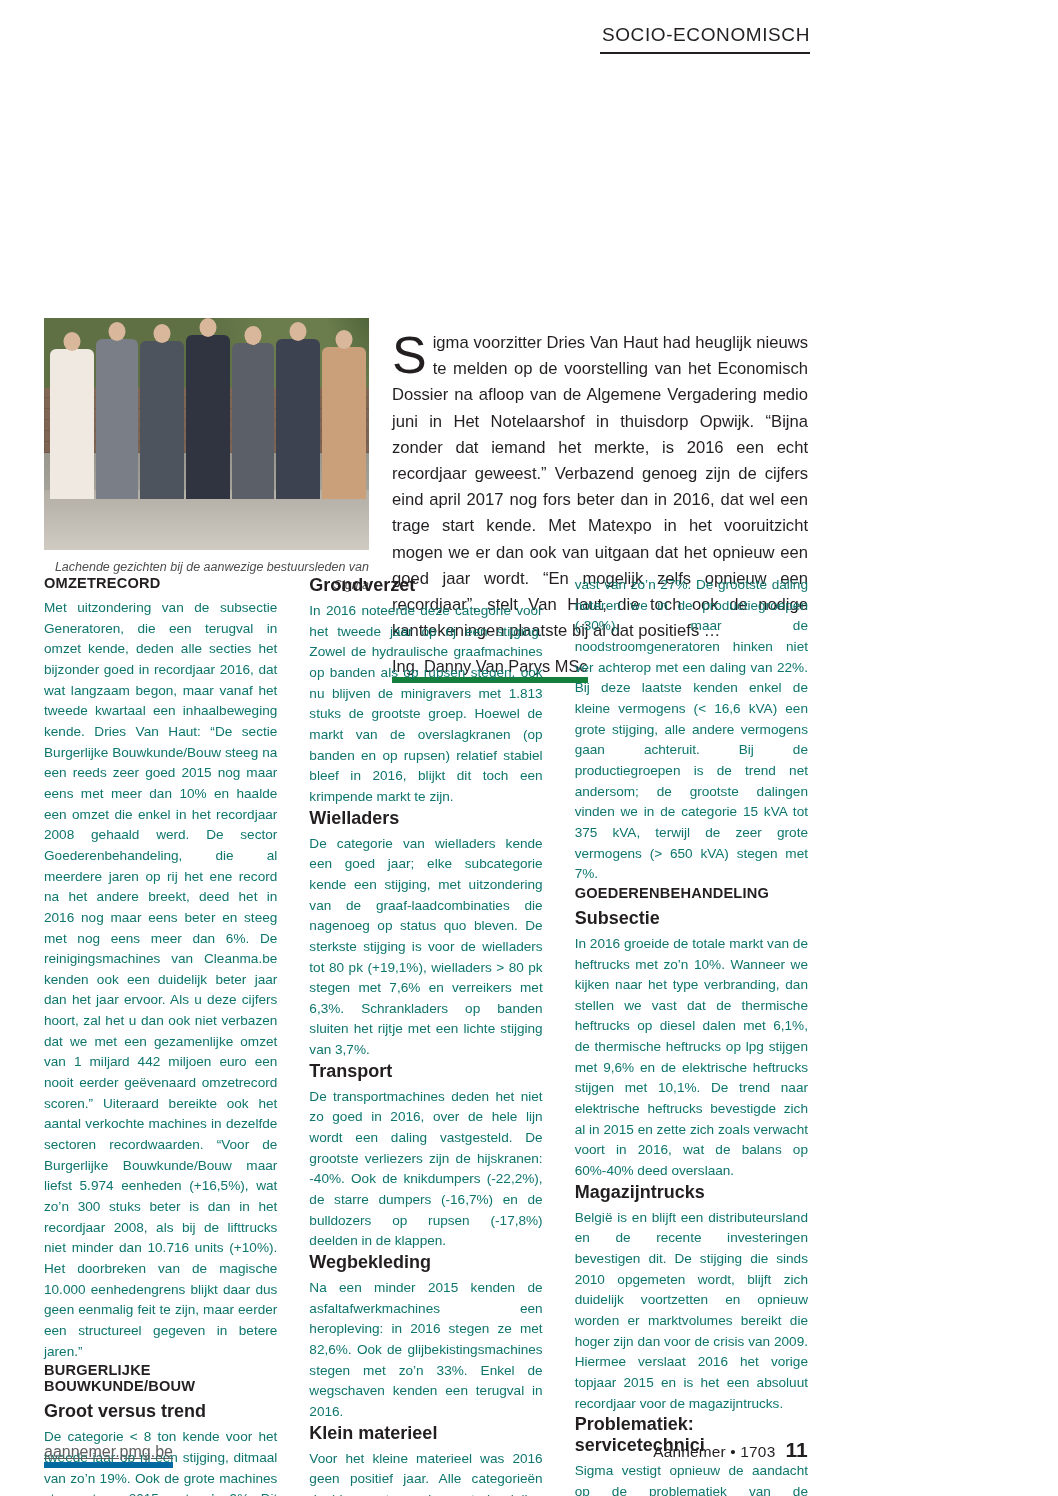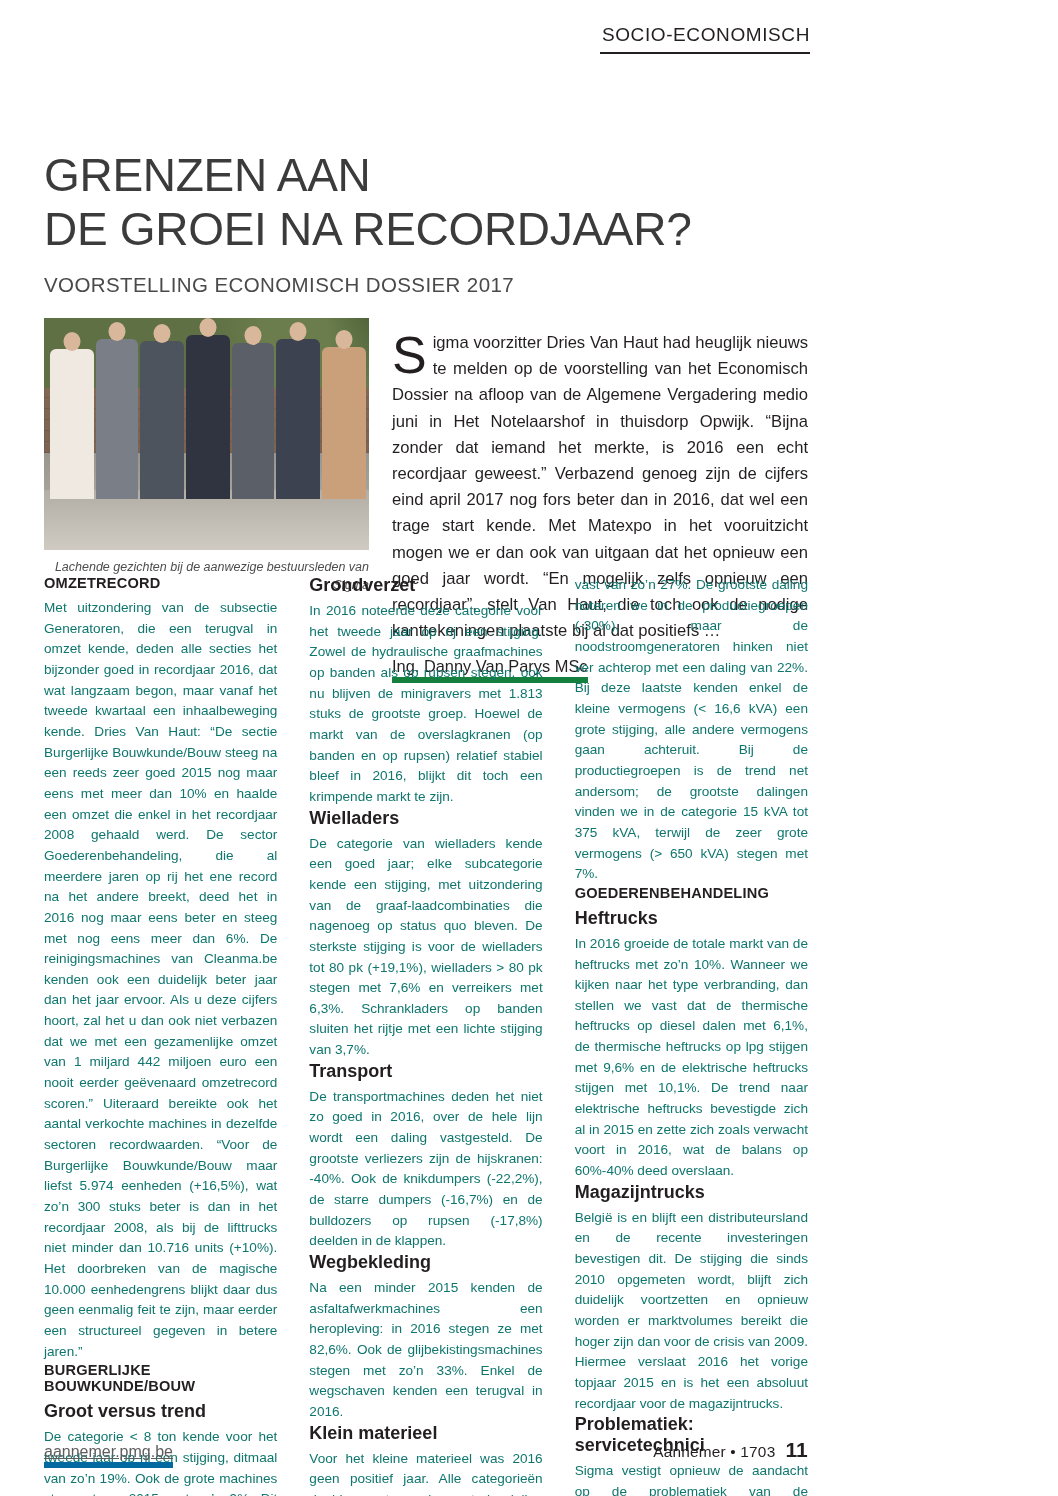--- a/index.html
+++ b/index.html
@@ -207,27 +207,20 @@
 </head>
 <body>
 
 <div class="page">
 
   <div class="header">
     <div class="rubric">SOCIO-ECONOMISCH</div>
     <div class="rule"></div>
   </div>
 
-  <div class="titleblock">
-    <h1 class="title">
-      <span>GRENZEN AAN</span><br>
-      <span>DE GROEI NA RECORDJAAR?</span>
-    </h1>
-    <div class="subtitle">VOORSTELLING ECONOMISCH DOSSIER 2017</div>
-  </div>
 
   <div class="photo-wrap">
     <div class="photo">
       <div class="wall"></div>
       <div class="hedge"></div>
       <div class="ground"></div>
       <div class="row">
         <div class="p" style="left:6px;  width:44px; height:150px; background:#efe9e2;">
             <span class="head"></span>
           </div>
@@ -280,21 +273,21 @@
       <p>Na een minder 2015 kenden de asfaltafwerkmachines een heropleving: in 2016 stegen ze met 82,6%. Ook de glijbekistingsmachines stegen met zo’n 33%. Enkel de wegschaven kenden een terugval in 2016.</p>
       <h4 class="sub gap">Klein materieel</h4>
       <p>Voor het kleine materieel was 2016 geen positief jaar. Alle categorieën daalden, met vooral een sterke daling voor de trilstampers: -10,2%. Voor de trilplaten enkel vooruit en de trilplaten voor- en achteruit bleef de schade relatief beperkt, met respectievelijk een daling van 1,2% en 2,2%.</p>
       <h4 class="sub gap">Subsectie Generatoren</h4>
       <p>2016 was opnieuw geen topjaar voor de generatoren. Ook nu stellen we een daling</p>
     </div>
 
     <div class="col">
       <p>vast van zo’n 27%. De grootste daling noteren we in de productiegroepen (-30%), maar de noodstroomgeneratoren hinken niet ver achterop met een daling van 22%. Bij deze laatste kenden enkel de kleine vermogens (&lt; 16,6 kVA) een grote stijging, alle andere vermogens gaan achteruit. Bij de productiegroepen is de trend net andersom; de grootste dalingen vinden we in de categorie 15 kVA tot 375 kVA, terwijl de zeer grote vermogens (&gt; 650 kVA) stegen met 7%.</p>
       <h3 class="sec gap">GOEDERENBEHANDELING</h3>
-      <h4 class="sub">Heftrucks</h4>
+      <h4 class="sub">Subsectie</h4>
       <p>In 2016 groeide de totale markt van de heftrucks met zo’n 10%. Wanneer we kijken naar het type verbranding, dan stellen we vast dat de thermische heftrucks op diesel dalen met 6,1%, de thermische heftrucks op lpg stijgen met 9,6% en de elektrische heftrucks stijgen met 10,1%. De trend naar elektrische heftrucks bevestigde zich al in 2015 en zette zich zoals verwacht voort in 2016, wat de balans op 60%-40% deed overslaan.</p>
       <h4 class="sub gap">Magazijntrucks</h4>
       <p>België is en blijft een distributeursland en de recente investeringen bevestigen dit. De stijging die sinds 2010 opgemeten wordt, blijft zich duidelijk voortzetten en opnieuw worden er marktvolumes bereikt die hoger zijn dan voor de crisis van 2009. Hiermee verslaat 2016 het vorige topjaar 2015 en is het een absoluut recordjaar voor de magazijntrucks.</p>
       <h4 class="sub gap">Problematiek: servicetechnici</h4>
       <p><span>Sigma vestigt opnieuw de aandacht op de problematiek van de servicetechnici. De vraag is zeer hoog en vandaag zijn er niet genoeg gekwalificeerde kandidaten om aan die vraag te voldoen. Samen met Educam en Traxio werkte Sigma een beroepskwalificatie uit, maar tot op heden blijft dit project zonder gevolg. “Ik doe dan ook graag een oproep aan onze overheden om de nodige maatregelen te treffen waarmee we de instroom kunnen vergroten”, besluit Van Haut.</span><span class="endmark"></span></p>
     </div>
   </div>
 
   <div class="footer">
     <a class="site" href="#">aannemer.pmg.be</a>

